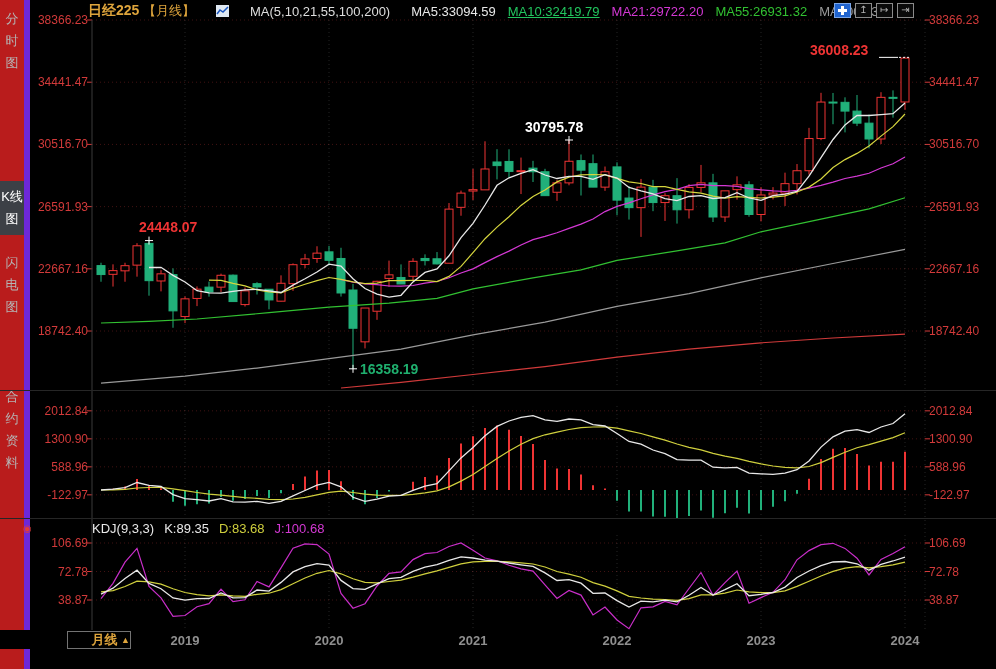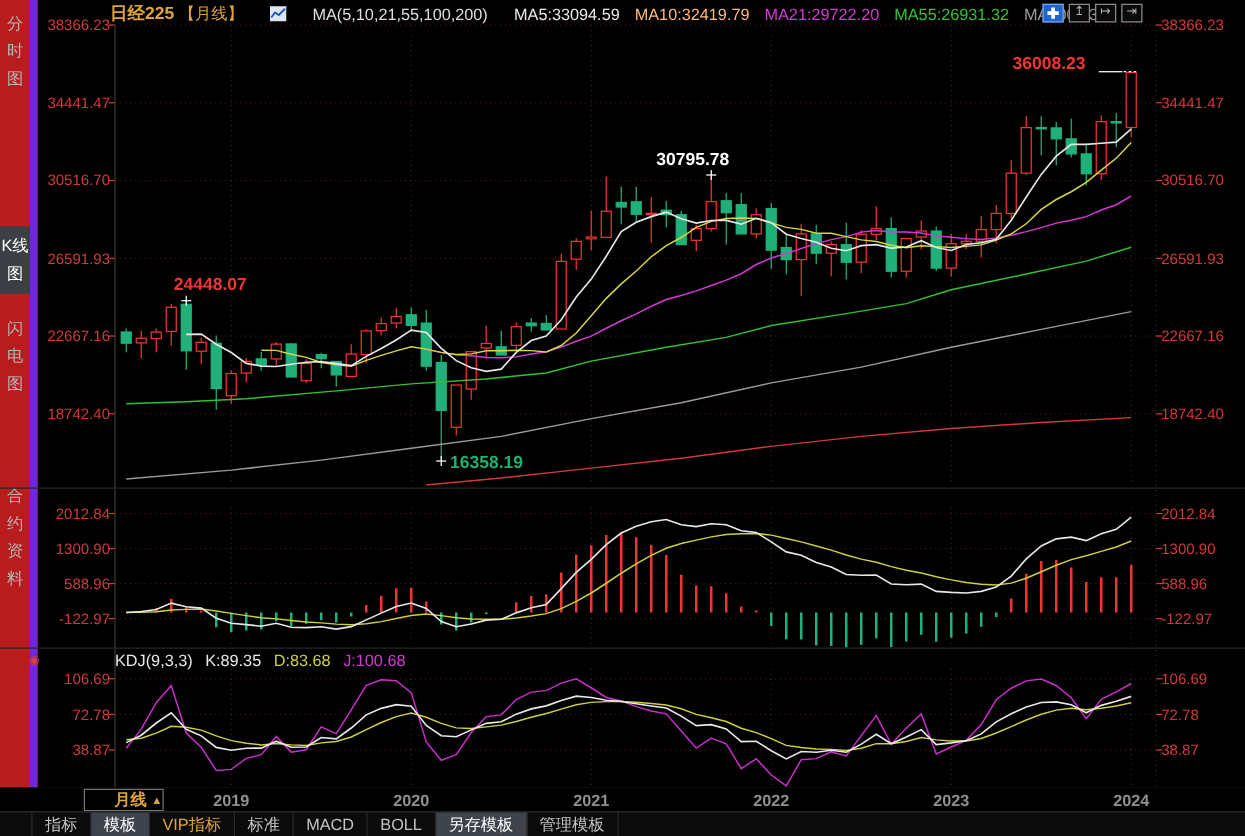--- a/index.html
+++ b/index.html
@@ -378,21 +378,21 @@
     <span>
       <span class="title">日经225</span>
       <span class="period">【月线】</span>
     </span>
     <span class="mini-chart-icon"><svg width="13" height="12">
           <polyline points="1,9 4,5 7,7 12,2" fill="none" stroke="#1a56c0" stroke-width="1.5"></polyline>
         </svg></span>
     <span class="macfg">MA(5,10,21,55,100,200)</span>
     <span id="ma-legend" style="display:flex;gap:12px;">
         <span style="color: rgb(232, 232, 232);">MA5:33094.59</span>
-        <span style="color: #fdba74;">MA10:32419.79</span>
+        <span style="color: #22c55e; text-decoration: underline;">MA10:32419.79</span>
         <span style="color: rgb(212, 56, 212);">MA21:29722.20</span>
         <span style="color: rgb(50, 193, 50);">MA55:26931.32</span>
         <span style="color: rgb(154, 154, 154);">MA100:238</span>
       </span>
   </div>
 
   <div class="toolbar" id="toolbar">
       <span class="tbicon blue"></span>
       <span class="tbicon">↥</span>
       <span class="tbicon">↦</span>
@@ -411,30 +411,20 @@
   <div class="sep" style="top:390px;"></div>
   <div class="sep" style="top:518px;"></div>
   <div class="sep" style="top:630px;"></div>
 
   <div class="taxis"></div>
   <div class="period-btn">
     <span>月线</span>
     <span class="tri">▲</span>
   </div>
 
-  <div class="tabbar" id="tabbar">
-      <div class="tab">指标</div>
-      <div class="tab selected">模板</div>
-      <div class="tab accent">VIP指标</div>
-      <div class="tab">标准</div>
-      <div class="tab">MACD</div>
-      <div class="tab">BOLL</div>
-      <div class="tab selected">另存模板</div>
-      <div class="tab">管理模板</div>
-    </div>
 
 <div class="axlbl l" style="top: 13px;">38366.23</div>
     <div class="axlbl r" style="top: 13px;">38366.23</div>
     <div class="axlbl l" style="top: 75.2043px;">34441.47</div>
     <div class="axlbl r" style="top: 75.2043px;">34441.47</div>
     <div class="axlbl l" style="top: 137.409px;">30516.70</div>
     <div class="axlbl r" style="top: 137.409px;">30516.70</div>
     <div class="axlbl l" style="top: 199.613px;">26591.93</div>
     <div class="axlbl r" style="top: 199.613px;">26591.93</div>
     <div class="axlbl l" style="top: 261.818px;">22667.16</div>

